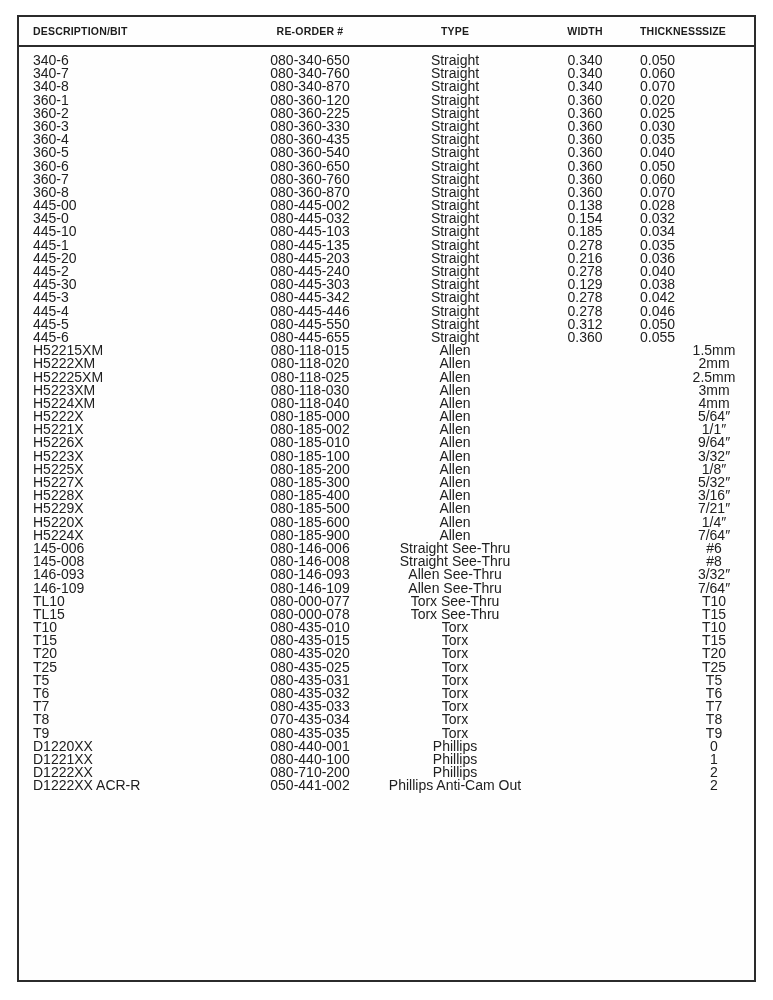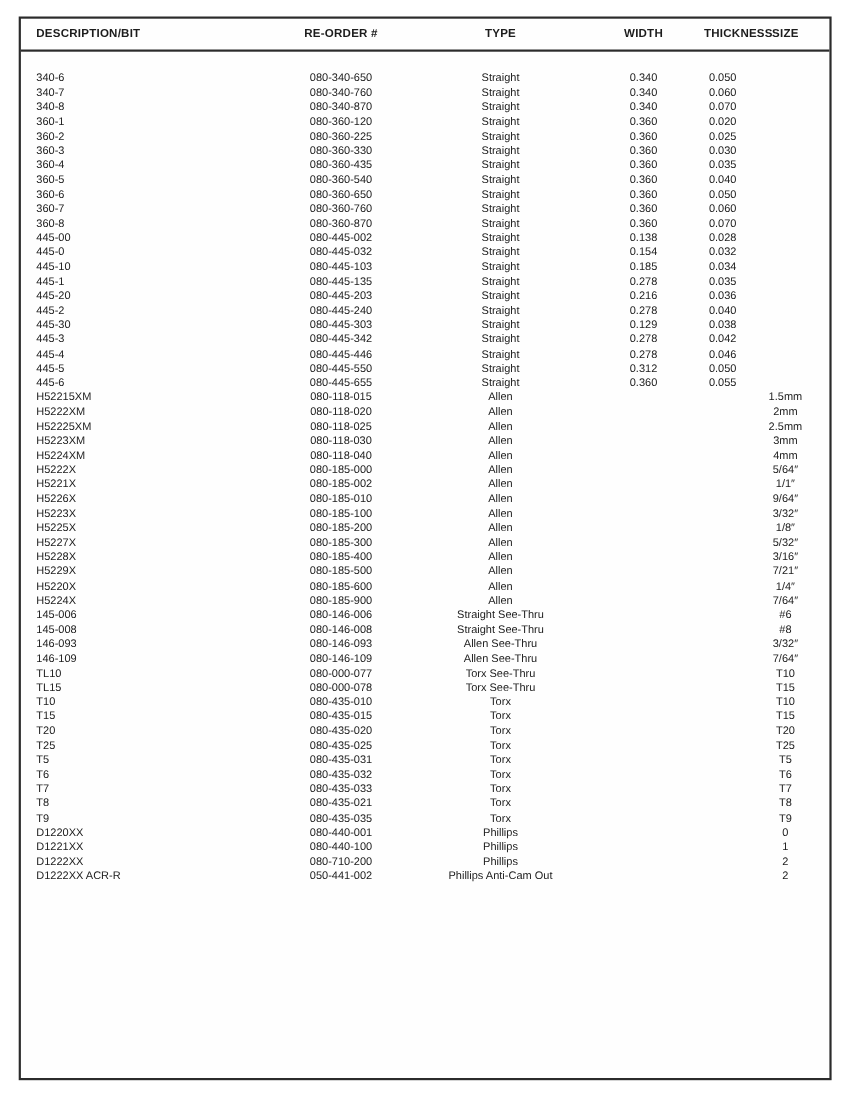--- a/index.html
+++ b/index.html
@@ -36,22 +36,22 @@
     font-weight: bold;
     font-size: 10.5px;
     letter-spacing: 0.2px;
     color: #1c1c1c;
   }
   .header-rule {
     height: 2px;
     background: #2b2b2b;
   }
   .tbody {
-    padding-top: 18px;
-    font-size: 10px;
+    padding-top: 7px;
+    font-size: 14px;
   }
   .tr {
     height: 13.2px;
     line-height: 13.2px;
   }
   .c1 { text-align: left; padding-left: 14px; }
   .c2, .c3, .c4, .c5, .c6 { text-align: center; }
   .td, .th { overflow: visible; }
 </style>
 </head>
@@ -158,21 +158,21 @@
       </div>
       <div class="tr grid-row">
         <div class="td c1">445-00</div>
         <div class="td c2">080-445-002</div>
         <div class="td c3">Straight</div>
         <div class="td c4">0.138</div>
         <div class="td c5">0.028</div>
         <div class="td c6"></div>
       </div>
       <div class="tr grid-row">
-        <div class="td c1">445-0</div>
+        <div class="td c1">345-0</div>
         <div class="td c2">080-445-032</div>
         <div class="td c3">Straight</div>
         <div class="td c4">0.154</div>
         <div class="td c5">0.032</div>
         <div class="td c6"></div>
       </div>
       <div class="tr grid-row">
         <div class="td c1">445-10</div>
         <div class="td c2">080-445-103</div>
         <div class="td c3">Straight</div>
@@ -463,21 +463,21 @@
       <div class="tr grid-row">
         <div class="td c1">T7</div>
         <div class="td c2">080-435-033</div>
         <div class="td c3">Torx</div>
         <div class="td c4"></div>
         <div class="td c5"></div>
         <div class="td c6">T7</div>
       </div>
       <div class="tr grid-row">
         <div class="td c1">T8</div>
-        <div class="td c2">080-435-021</div>
+        <div class="td c2">070-435-034</div>
         <div class="td c3">Torx</div>
         <div class="td c4"></div>
         <div class="td c5"></div>
         <div class="td c6">T8</div>
       </div>
       <div class="tr grid-row">
         <div class="td c1">T9</div>
         <div class="td c2">080-435-035</div>
         <div class="td c3">Torx</div>
         <div class="td c4"></div>

